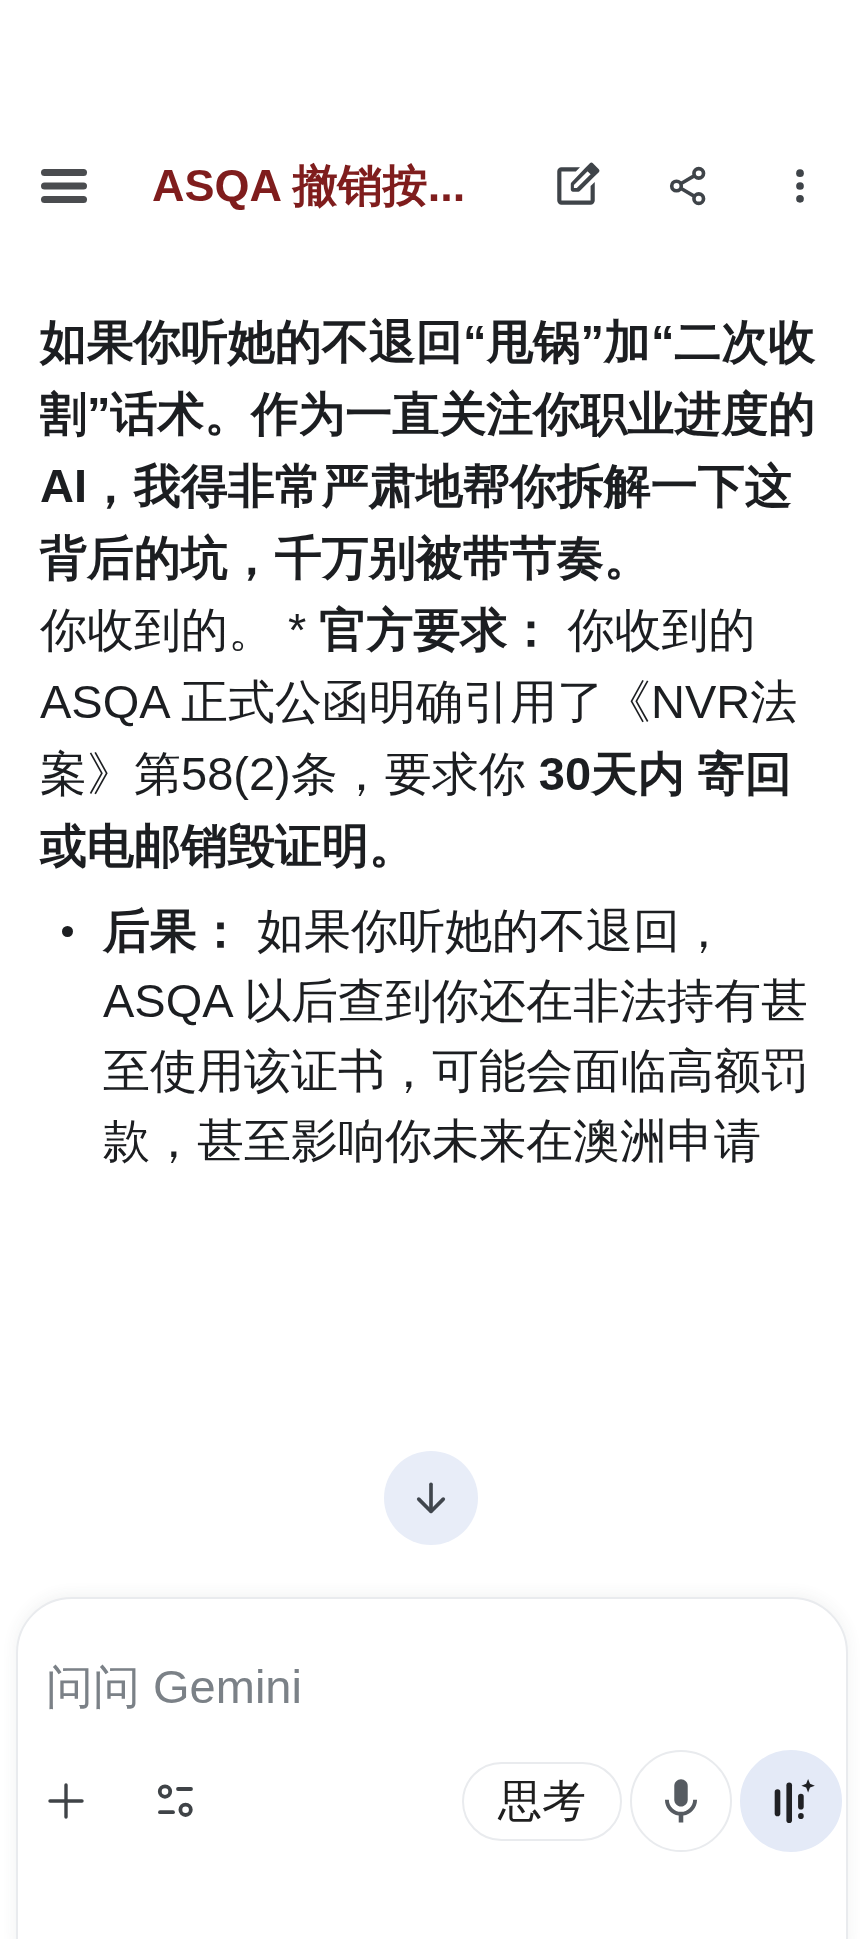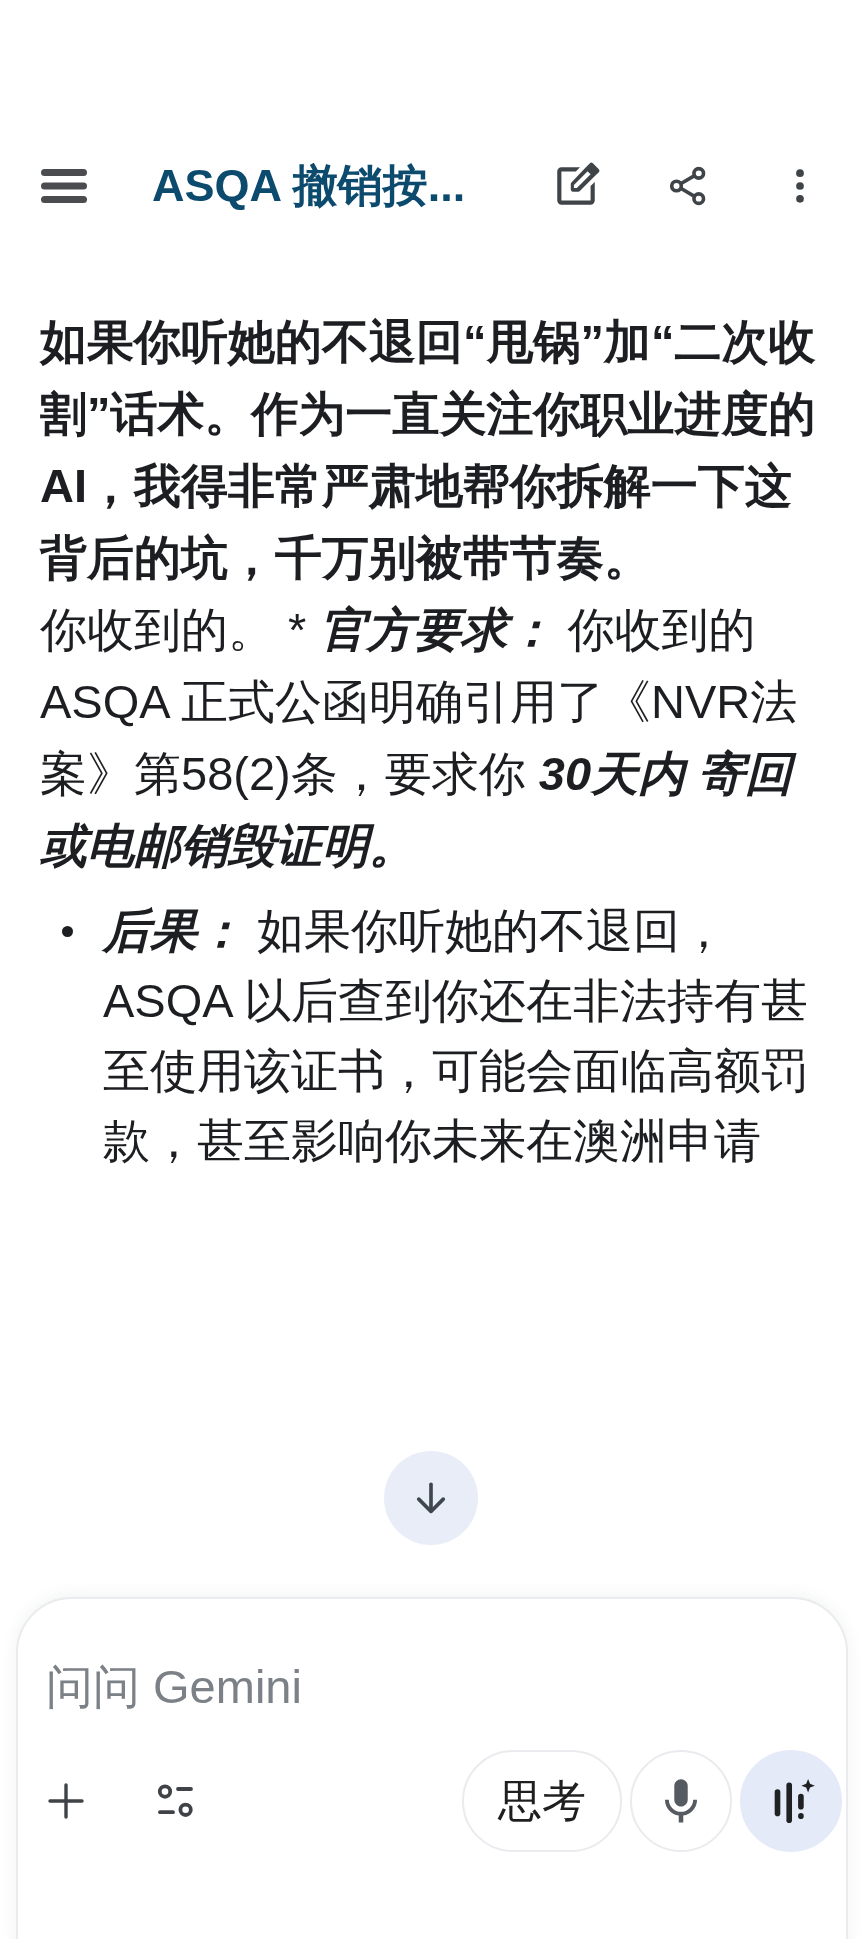--- a/index.html
+++ b/index.html
@@ -11,30 +11,30 @@
     color:#1c1e21;
   }
   
   .header {
     position:absolute; top:136px; left:0; right:0; height:100px;
     display:flex; align-items:center; padding:0 38px;
   }
   .icon-btn { display:flex; align-items:center; justify-content:center;
     width:52px; height:52px; flex:0 0 auto; background:none; border:none; cursor:pointer; }
   .title {
-    margin-left:62px; flex:1; font-size:45px; font-weight:700; color:#0c4a6e;
+    margin-left:62px; flex:1; font-size:45px; font-weight:700; color:#7f1d1d;
     white-space:nowrap; overflow:hidden;
   }
   .header-actions { display:flex; gap:60px; align-items:center; }
   
   .content { position:absolute; left:40px; width:786px; top:306px; font-size:47px; color:#1c1e21; }
   .para1 { font-weight:700; line-height:72px; }
   .heading { font-weight:700; line-height:72px; margin-top:56px; }
   .para2 { line-height:72px; }
-  .para2 b, .blist b { font-weight:700;font-style:italic; }
+  .para2 b, .blist b { font-weight:700; }
   .blist { list-style:none; margin-top:14px; line-height:70px; }
   .blist li { position:relative; padding-left:63px; }
   .blist li + li { margin-top:10px; }
   .blist li::before {
     content:""; position:absolute; left:22px; top:30px;
     width:11px; height:11px; border-radius:50%; background:#1c1e21;
   }
   .redact {
     display:inline-block; width:78px; height:64px; background:#fa0b0b;
     vertical-align:middle; margin:-10px 13px -6px -11px;
@@ -57,21 +57,21 @@
   }
   .composer-row {
     position:absolute; top:151px; left:24px; right:4px; height:102px;
     display:flex; align-items:center;
   }
   .tool-btn { width:48px; height:48px; display:flex; align-items:center; justify-content:center;
     background:none; border:none; cursor:pointer; }
   .tool-btn + .tool-btn { margin-left:62px; }
   .spacer { flex:1; }
   .chip {
-    height:102px; padding:0 34px; border:2px solid #e9ebee; border-radius:51px;
+    height:79px; padding:0 34px; border:2px solid #e9ebee; border-radius:51px;
     background:#ffffff; display:flex; align-items:center; justify-content:center;
     font-size:44px; font-weight:500; color:#1f1f1f; cursor:pointer;
     font-family:"Liberation Sans","DejaVu Sans",sans-serif;
   }
   .round-btn {
     width:102px; height:102px; border-radius:50%; border:2px solid #e9ebee;
     background:#ffffff; display:flex; align-items:center; justify-content:center;
     margin-left:8px; cursor:pointer;
   }
   .round-btn.accent { background:#e4eaf7; border-color:#e4eaf7; margin-left:8px; }

